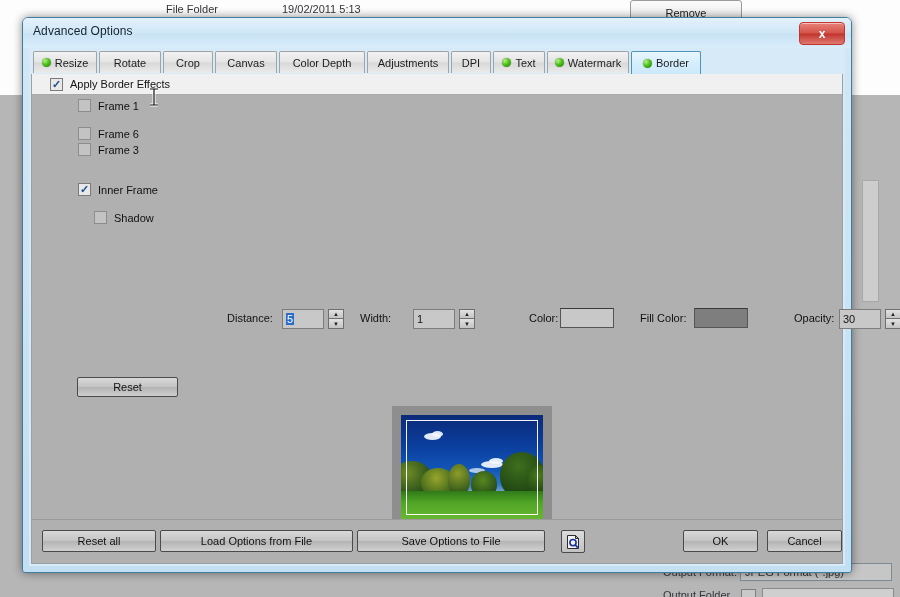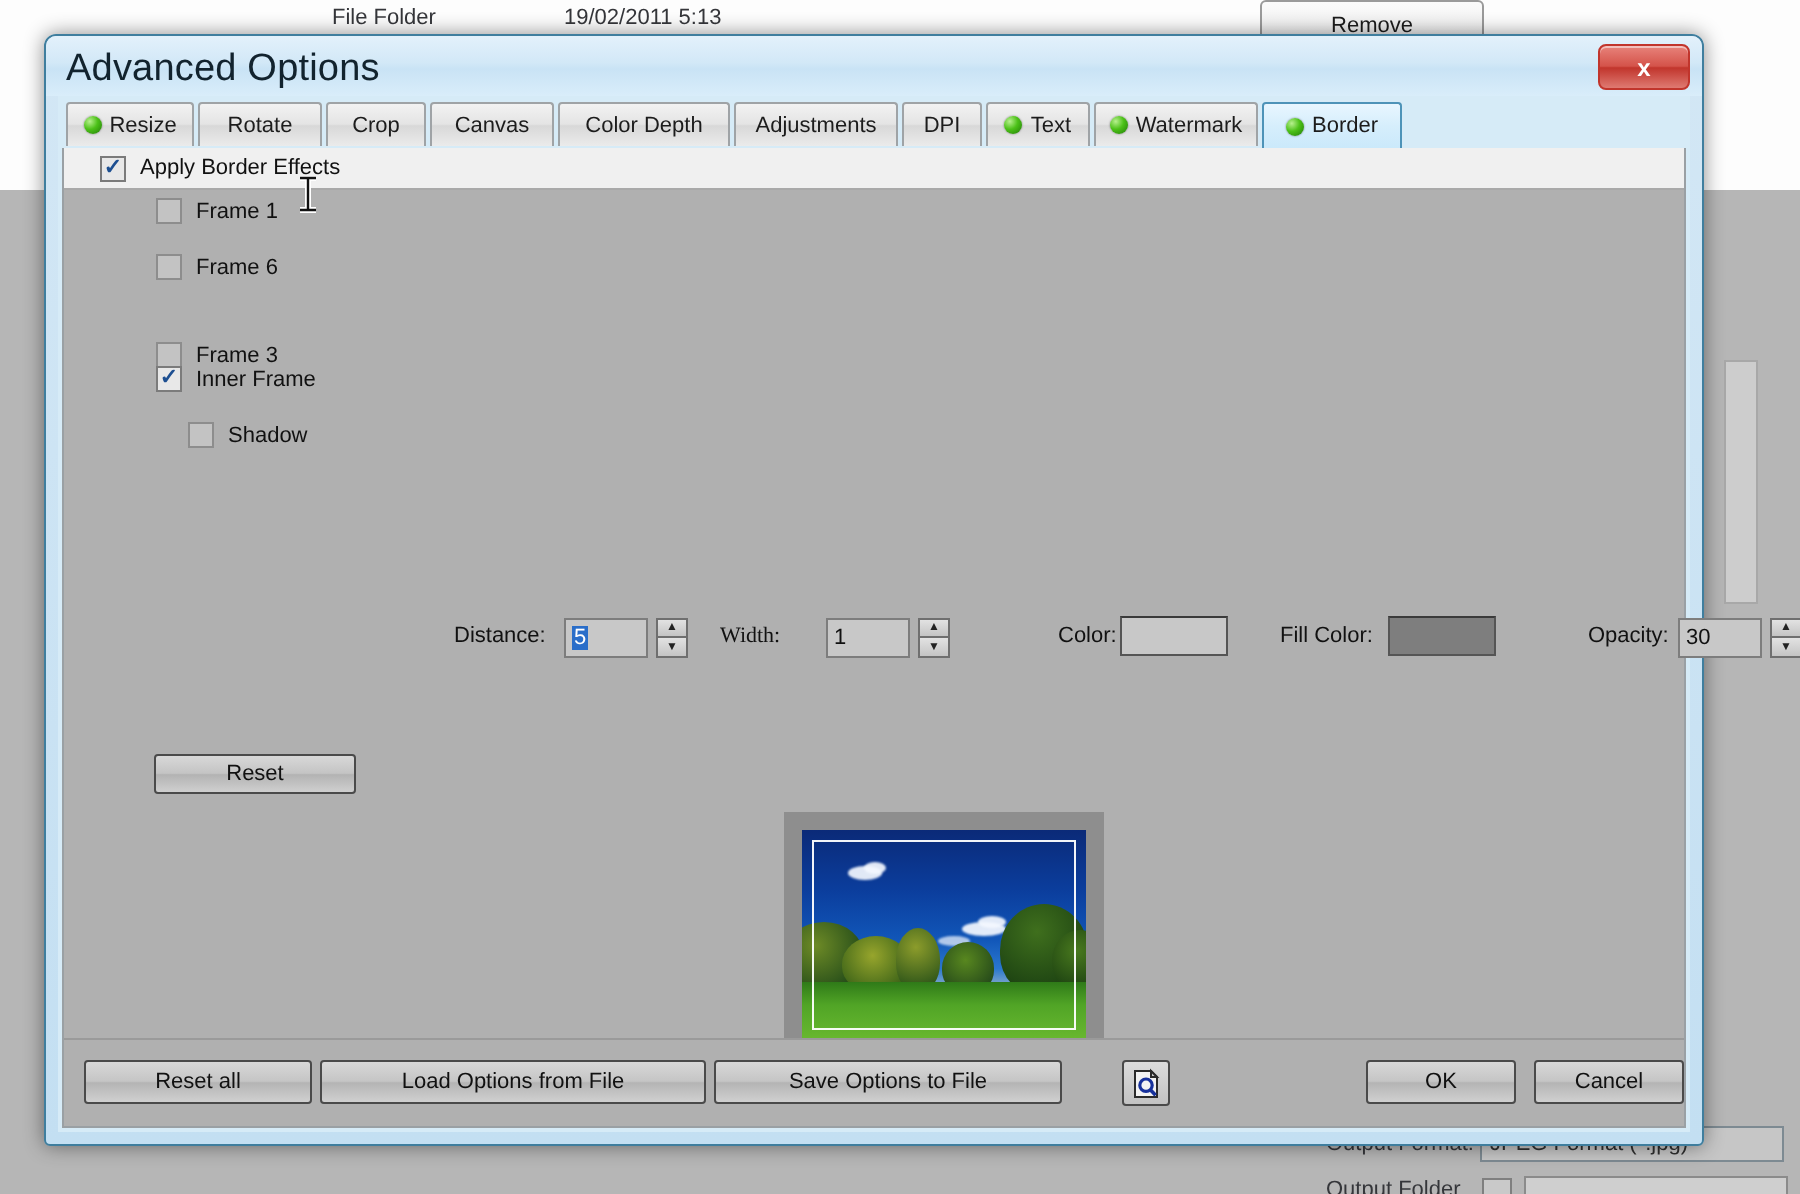--- a/index.html
+++ b/index.html
@@ -41,21 +41,21 @@
     background:linear-gradient(#d3e7f5,#c3dff2);
     box-shadow:0 0 10px rgba(0,0,0,.45);
     box-sizing:border-box;
   }
   #titlebar{
     position:relative;height:30px;
     border-radius:5px 5px 0 0;
     background:linear-gradient(#e3f1fb 0%, #d2e8f7 45%, #c9e3f5 55%, #d9edfa 100%);
   }
   #dialog-title{
-    position:absolute;left:10px;top:6px;font-size:19px;color:#12232e;letter-spacing:.1px;
+    position:absolute;left:10px;top:6px;font-size:12px;color:#12232e;letter-spacing:.1px;
   }
   #close-button{
     position:absolute;right:6px;top:4px;width:44px;height:21px;border-radius:4px;
     border:1px solid #9a3b35;
     background:linear-gradient(#e8837b 0%, #d4534a 48%, #c1352c 52%, #df7a72 100%);
     display:flex;align-items:center;justify-content:center;
     color:#ffffff;font-size:12px;font-weight:bold;
     box-shadow:inset 0 1px 0 rgba(255,255,255,.5);
   }
 
@@ -273,21 +273,21 @@
 
         <div id="options-host">
             <div class="cb-row" style="left: 46px; top: 4px;">
               <span class="cb dis"></span>
               <span>Frame 1</span>
             </div>
             <div class="cb-row" style="left: 46px; top: 32px;">
               <span class="cb dis"></span>
               <span>Frame 6</span>
             </div>
-            <div class="cb-row" style="left: 46px; top: 76px;">
+            <div class="cb-row" style="left: 46px; top: 48px;">
               <span class="cb dis"></span>
               <span>Frame 3</span>
             </div>
             <div class="cb-row" style="left: 46px; top: 88px;">
               <span class="cb">
                 <span class="tick">✓</span>
               </span>
               <span>Inner Frame</span>
             </div>
             <div class="cb-row" style="left: 62px; top: 116px; align-items: center;">
@@ -300,21 +300,21 @@
         <div class="spin-wrap" style="left:250px;top:214px;">
           <div class="spin-input sel">
               <span>5</span>
             </div>
           <div class="spin-btns">
             <div class="spin-btn">▲</div>
             <div class="spin-btn">▼</div>
           </div>
         </div>
 
-        <div class="field-label" style="left:328px;top:217px;font-family:Liberation Serif, serif;">Width:</div>
+        <div class="field-label" style="left:328px;top:217px;">Width:</div>
         <div class="spin-wrap" style="left:381px;top:214px;">
           <div class="spin-input">
               <span>1</span>
             </div>
           <div class="spin-btns">
             <div class="spin-btn">▲</div>
             <div class="spin-btn">▼</div>
           </div>
         </div>
 
@@ -354,21 +354,21 @@
             <div class="grass"></div>
             <div id="inner-frame-line"></div>
           </div>
         </div>
 
       </div>
 
       <div id="bottombar">
         <div class="btn" style="left:128px;top:10px;width:193px;">Load Options from File</div>
         <div class="btn" style="left:10px;top:10px;width:114px;">Reset all</div>
-        <div class="btn" style="left:325px;top:10px;width:174px;">Save Options to File</div>
+        <div class="btn" style="left:325px;top:10px;width:188px;">Save Options to File</div>
         <div id="preview-icon-button">
           <svg width="15" height="16" viewBox="0 0 15 16" aria-hidden="true">
             <path d="M1.5 1.5 h8 l3 3 v10 h-11 z" fill="#f3f3f3" stroke="#2b2b2b" stroke-width="1"></path>
             <path d="M9.5 1.5 v3 h3 z" fill="#c9c9c9" stroke="#2b2b2b" stroke-width="1"></path>
             <circle cx="7" cy="8.6" r="3.1" fill="none" stroke="#17319c" stroke-width="1.6"></circle>
             <line x1="9.3" y1="11" x2="11.8" y2="13.6" stroke="#17319c" stroke-width="1.8"></line>
           </svg>
         </div>
         <div class="btn" style="left:651px;top:10px;width:75px;">OK</div>
         <div class="btn" style="left:735px;top:10px;width:75px;">Cancel</div>

